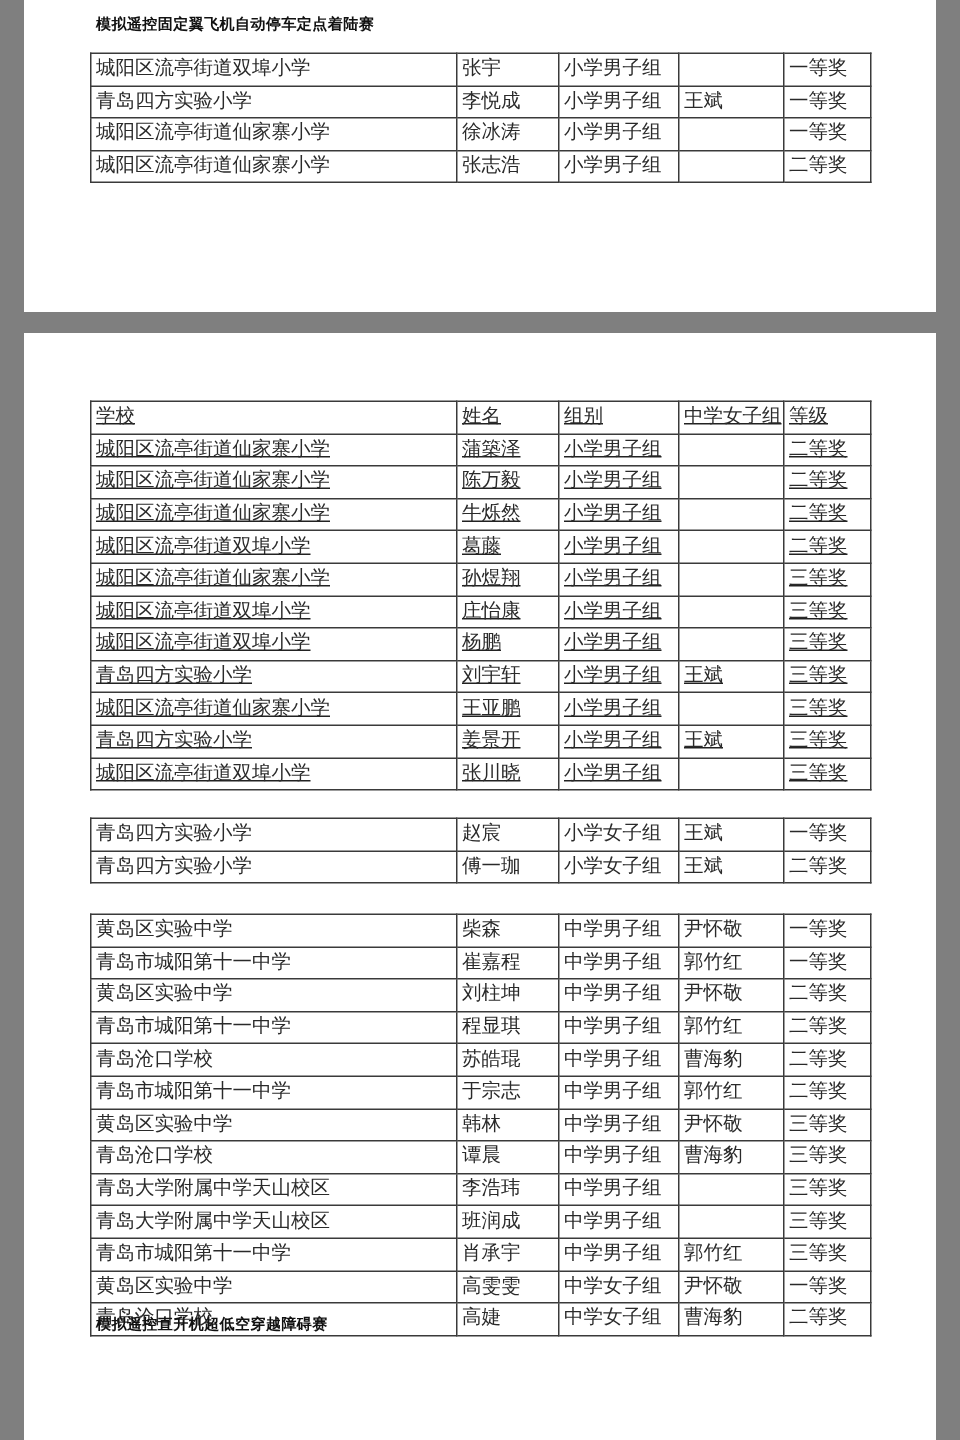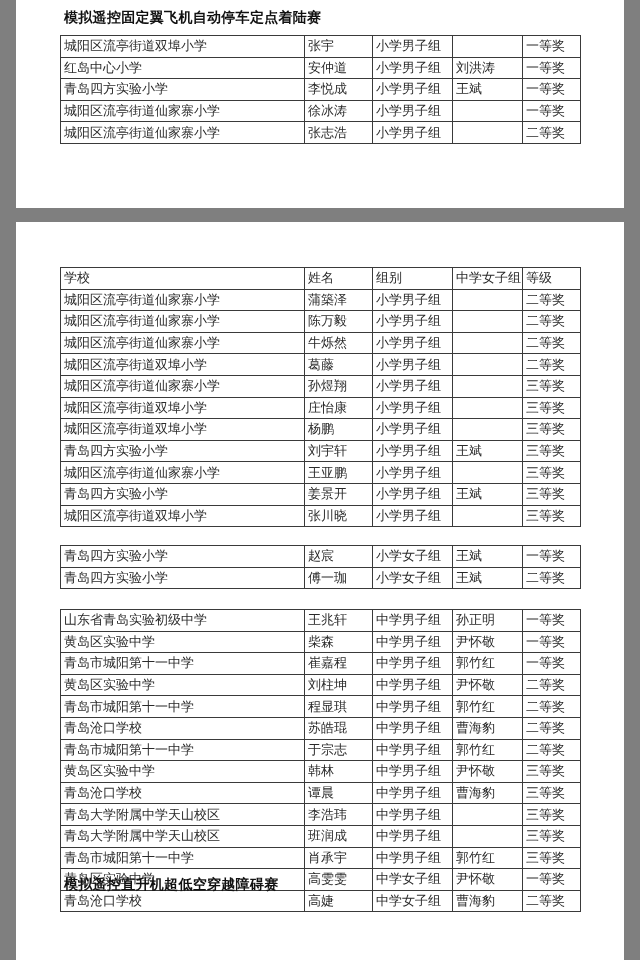--- a/index.html
+++ b/index.html
@@ -17,21 +17,21 @@
       background: #ffffff;
     }
     #page1 { top: -20px; height: 228px; }
     #page2 { top: 222px; height: 760px; }
 
     .section-title {
       position: absolute;
       left: 64px;
       font-family: "DejaVu Sans", "Liberation Sans", sans-serif;
       font-weight: bold;
-      font-size: 14px;
+      font-size: 10px;
       color: #111;
       letter-spacing: 0.3px;
     }
     #title1 { top: 9px; }
     #title2 { top: 876px; }
 
     table.grid {
       position: absolute;
       left: 60px;
       width: 520px;
@@ -50,21 +50,21 @@
       color: #2a2a2a;
     }
     col.c-school { width: 244px; }
     col.c-name { width: 68px; }
     col.c-group { width: 80px; }
     col.c-teacher { width: 70px; }
     col.c-level { width: 58px; }
     td.level { padding-left: 6px; color: #444; }
 
     #table1 { top: 35px; }
-    #table2 { top: 267px; }
+    #table2 { top: 267px; text-decoration: underline; }
     #table3 { top: 545px; }
     #table4 { top: 609px; }
 
     .watermark {
       position: absolute;
       left: 333px;
       top: 910px;
       font-family: "DejaVu Sans", "Liberation Sans", sans-serif;
       font-size: 32px;
       color: rgba(255,255,255,0.85);
@@ -99,27 +99,20 @@
       <col class="c-group">
       <col class="c-teacher">
       <col class="c-level">
     </colgroup>
   <tbody>
       <tr>
         <td>城阳区流亭街道双埠小学</td>
         <td>张宇</td>
         <td>小学男子组</td>
         <td></td>
-        <td class="level">一等奖</td>
-      </tr>
-      <tr>
-        <td>红岛中心小学</td>
-        <td>安仲道</td>
-        <td>小学男子组</td>
-        <td>刘洪涛</td>
         <td class="level">一等奖</td>
       </tr>
       <tr>
         <td>青岛四方实验小学</td>
         <td>李悦成</td>
         <td>小学男子组</td>
         <td>王斌</td>
         <td class="level">一等奖</td>
       </tr>
       <tr>
@@ -266,27 +259,20 @@
 <table class="grid" id="table4">
   <colgroup>
       <col class="c-school">
       <col class="c-name">
       <col class="c-group">
       <col class="c-teacher">
       <col class="c-level">
     </colgroup>
   <tbody>
       <tr>
-        <td>山东省青岛实验初级中学</td>
-        <td>王兆轩</td>
-        <td>中学男子组</td>
-        <td>孙正明</td>
-        <td class="level">一等奖</td>
-      </tr>
-      <tr>
         <td>黄岛区实验中学</td>
         <td>柴森</td>
         <td>中学男子组</td>
         <td>尹怀敬</td>
         <td class="level">一等奖</td>
       </tr>
       <tr>
         <td>青岛市城阳第十一中学</td>
         <td>崔嘉程</td>
         <td>中学男子组</td>

